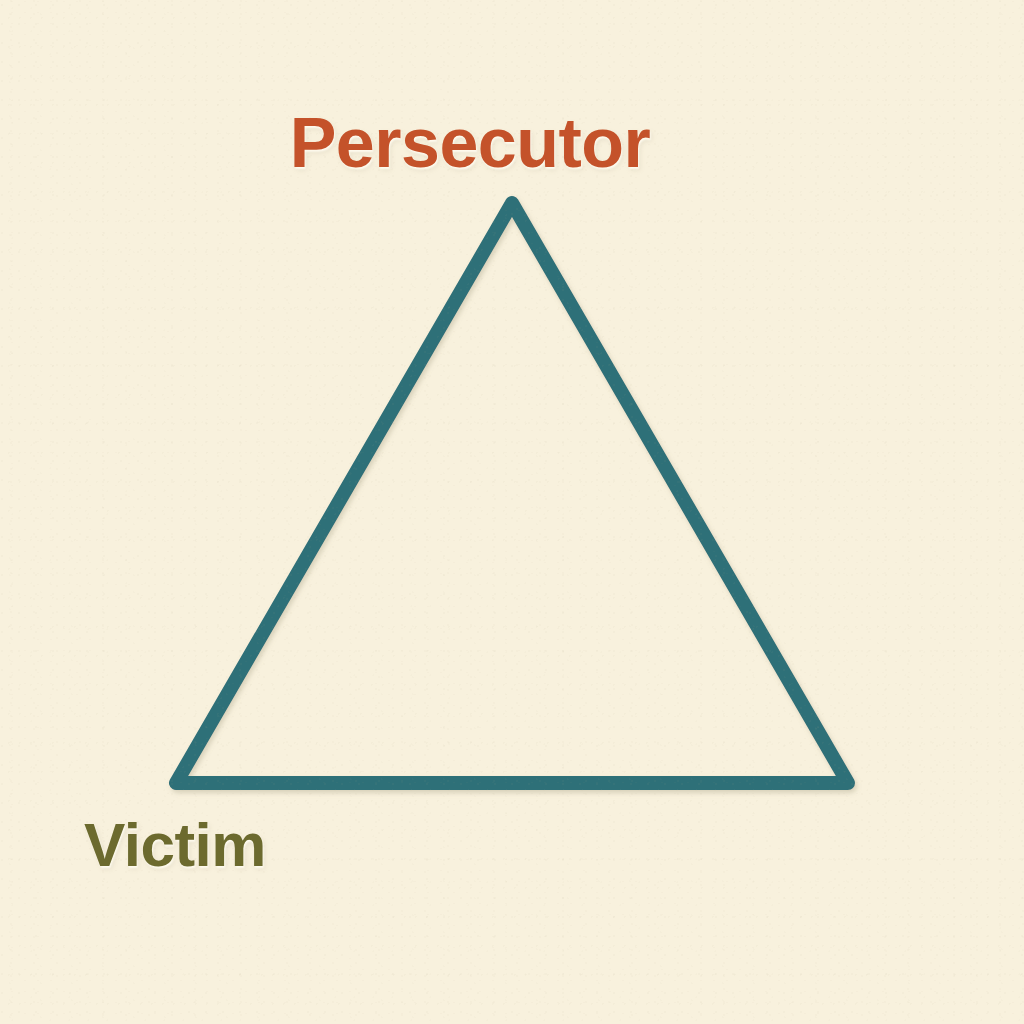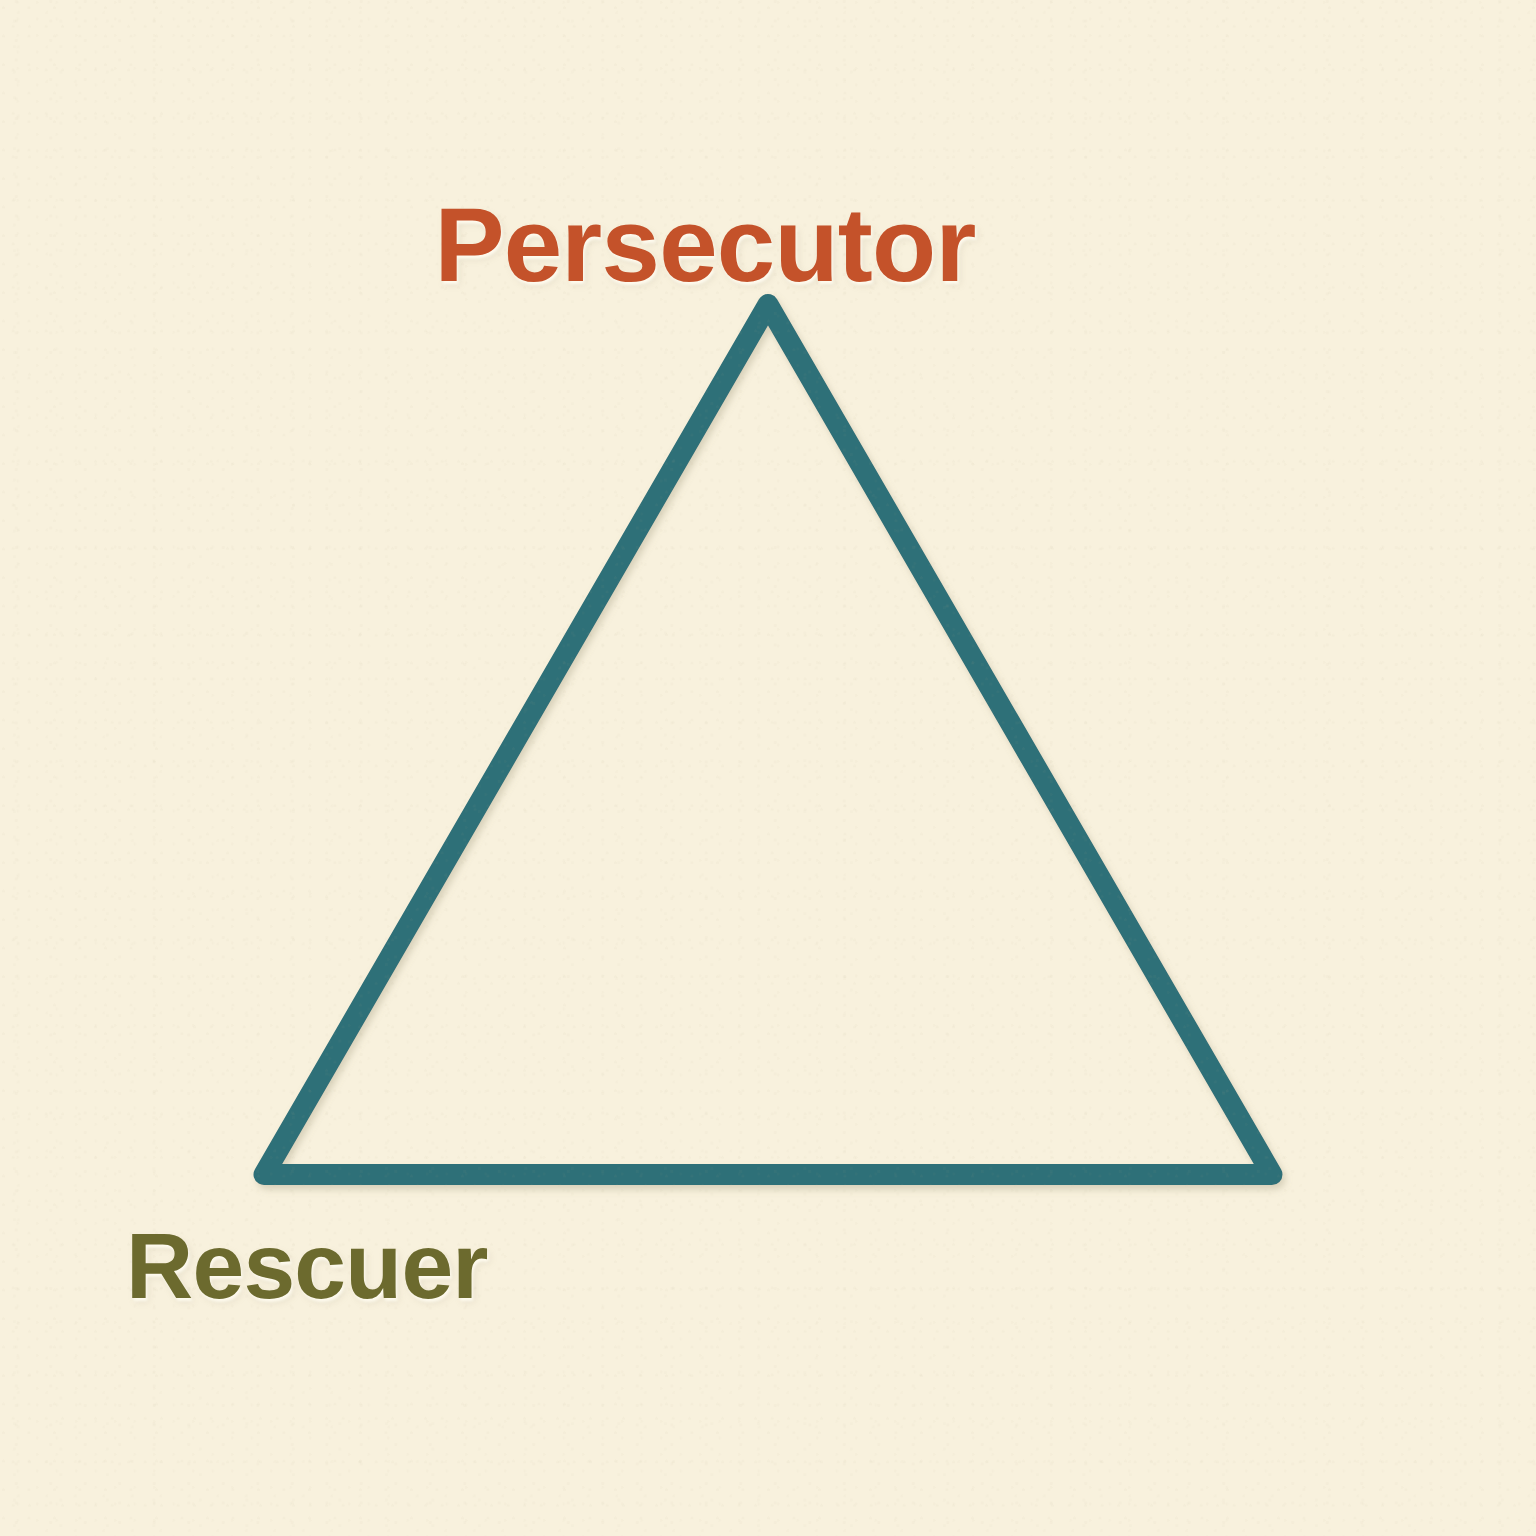--- a/index.html
+++ b/index.html
@@ -62,21 +62,20 @@
     text-shadow: 1px 2px 2px rgba(255,252,240,0.95),
                  2px 3px 5px rgba(160,150,120,0.18);
   }
 
   #label-persecutor {
     left: 0;
     width: 940px;
     top: 108px;
     text-align: center;
     font-size: 70px;
-    margin-top: 20px;
   }
 
   #label-rescuer {
     left: 84px;
     top: 814px;
     font-size: 62px;
   }
 
   #label-victim {
     left: 704px;
@@ -96,16 +95,16 @@
       </filter>
     </defs>
 
     <polygon id="triangle-outline" points="512,203 176,783 848,783" fill="none" stroke="#2f6f78" stroke-width="14" stroke-linejoin="round" stroke-linecap="round" filter="url(#stroke-shadow)"></polygon>
   </svg>
 
   <div id="paper-grain"></div>
 
   <div class="role-label" id="label-persecutor" style="color: rgb(196, 82, 42); font-size: 70px;">Persecutor</div>
 
-  <div class="role-label" id="label-rescuer" style="color: rgb(108, 106, 46); font-size: 62px;">Rescuer</div>
+  <div class="role-label" id="label-rescuer" style="color: rgb(108, 106, 46); font-size: 62px;">Victim</div>
 
 
 </div>
 
 </body></html>

